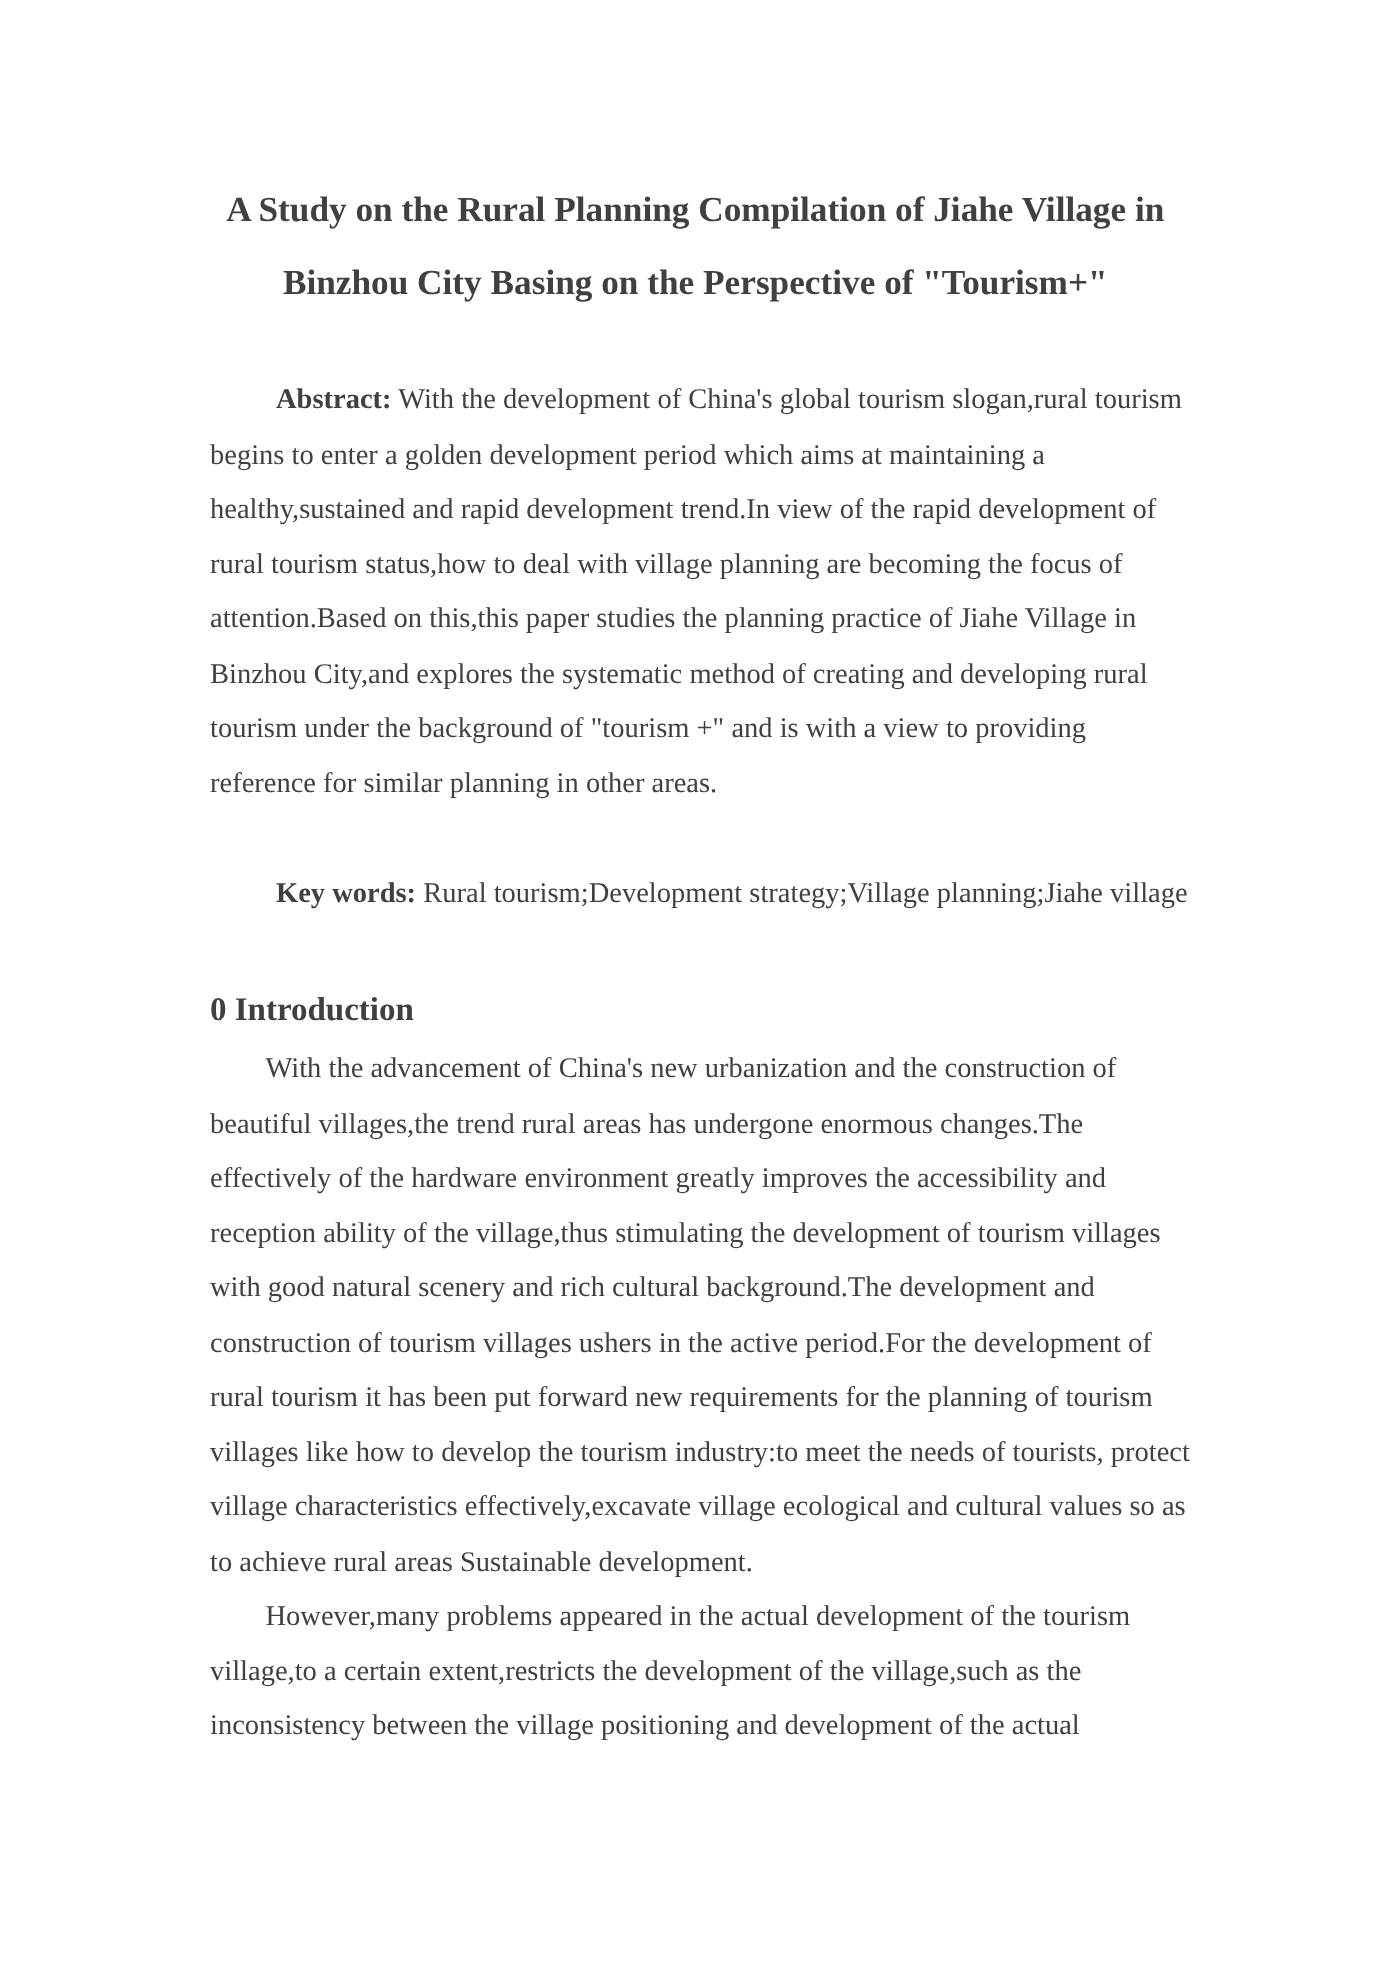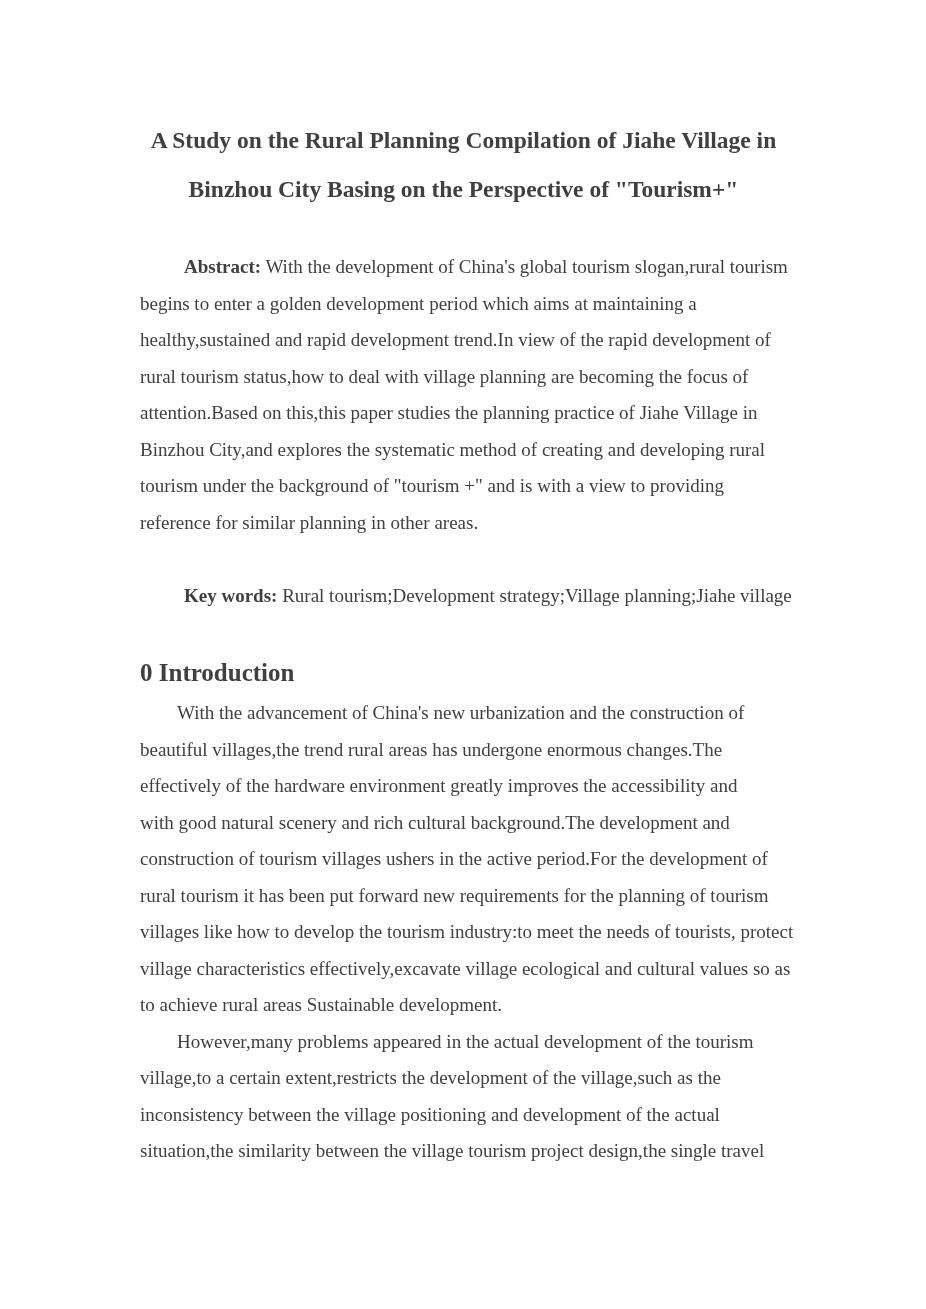--- a/index.html
+++ b/index.html
@@ -30,21 +30,21 @@
     font-size: 19px;
     line-height: 36.5px;
     font-weight: normal;
   }
   .line { white-space: nowrap; }
   .bold { font-weight: bold; margin-left: 44px; }
   .abstract { margin-top: 36px; }
   .keywords { margin-top: 36.5px; }
   .heading {
     margin-top: 37px;
-    font-size: 25px;
+    font-size: 22px;
     font-weight: bold;
     line-height: 44px;
   }
   .para { margin-top: 0; }
   .para .line:first-child { text-indent: 37px; }
 </style>
 </head>
 <body>
 
 <div class="page">
@@ -71,29 +71,29 @@
     <div class="body-text keywords">
       <div class="line"><span class="bold">Key words:</span><span> Rural tourism;Development strategy;Village planning;Jiahe village</span></div>
     </div>
 
     <h2 class="heading">0 Introduction</h2>
 
     <div class="body-text para">
         <div class="line">With the advancement of China's new urbanization and the construction of</div>
         <div class="line">beautiful villages,the trend rural areas has undergone enormous changes.The</div>
         <div class="line">effectively of the hardware environment greatly improves the accessibility and</div>
+        <div class="line">reception ability of the village,thus stimulating the development of tourism villages</div>
         <div class="line">with good natural scenery and rich cultural background.The development and</div>
         <div class="line">construction of tourism villages ushers in the active period.For the development of</div>
         <div class="line">rural tourism it has been put forward new requirements for the planning of tourism</div>
         <div class="line">villages like how to develop the tourism industry:to meet the needs of tourists, protect</div>
         <div class="line">village characteristics effectively,excavate village ecological and cultural values so as</div>
         <div class="line">to achieve rural areas Sustainable development.</div>
       </div>
 
     <div class="body-text para">
         <div class="line">However,many problems appeared in the actual development of the tourism</div>
         <div class="line">village,to a certain extent,restricts the development of the village,such as the</div>
         <div class="line">inconsistency between the village positioning and development of the actual</div>
-        <div class="line">situation,the similarity between the village tourism project design,the single travel</div>
       </div>
 
   </div>
 </div>
 
 </body></html>

